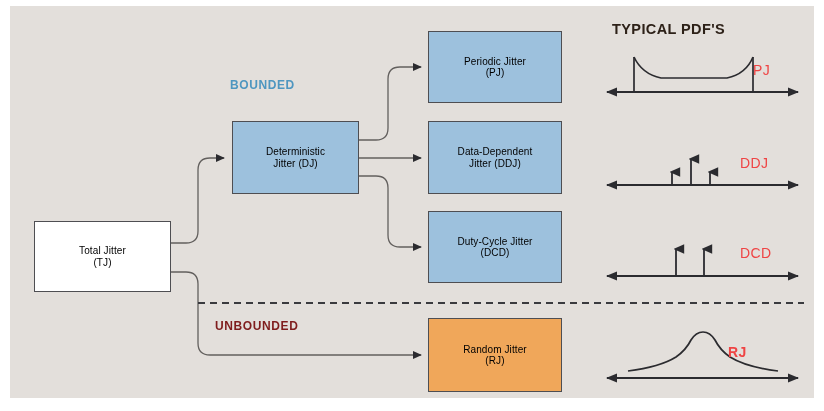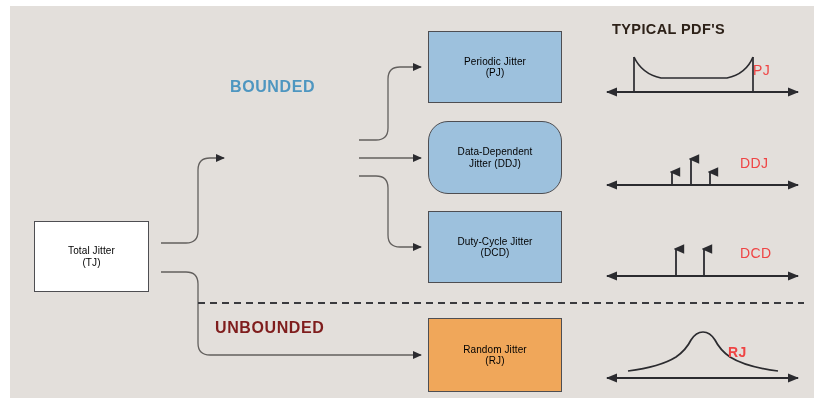--- a/index.html
+++ b/index.html
@@ -20,21 +20,21 @@
     text-align:center;line-height:1.12;
     color:#000000;font-size:10px;
     letter-spacing:.1px;
   }
   .node span{display:block;}
   .node.white{background:#ffffff;}
   .node.blue{background:#9dc1dd;}
   .node.orange{background:#f0a75a;}
 
   .grp-label{
-    position:absolute;font-weight:bold;font-size:16px;
+    position:absolute;font-weight:bold;font-size:12px;
     letter-spacing:.6px;white-space:nowrap;
   }
   .grp-bounded{color:#4e96c0;}
   .grp-unbounded{color:#7f1d1d;}
 
   .pdf-title{
     position:absolute;font-weight:bold;font-size:14.5px;
     color:#2d2118;letter-spacing:.4px;white-space:nowrap;margin-top:13px;
   }
   .pdf-tag{
@@ -111,36 +111,42 @@
   <div class="grp-label grp-bounded" style="left:230px;top:78px;">BOUNDED</div>
   <div class="grp-label grp-unbounded" style="left:215px;top:319px;">UNBOUNDED</div>
 
   <div class="pdf-title" style="left:612px;top:8px;">TYPICAL PDF'S</div>
 
   <div class="pdf-tag" style="left:753px;top:62px;">PJ</div>
   <div class="pdf-tag" style="left:740px;top:155px;">DDJ</div>
   <div class="pdf-tag" style="left:740px;top:245px;">DCD</div>
   <div class="pdf-tag" style="left:728px;top:344px;font-weight:bold;">RJ</div>
 
-  <div class="node white" style="left:34px;top:221px;width:115px;height:71px;">
+  <div class="node white" style="left:34px;top:221px;width:137px;height:71px;">
     <div>
       <span>Total Jitter</span>
       <span>(TJ)</span>
     </div>
   </div>
 
+  <div class="node blue" style="left:232px;top:121px;width:127px;height:73px;">
+    <div>
+      <span>Deterministic</span>
+      <span>Jitter (DJ)</span>
+    </div>
+  </div>
 
   <div class="node blue" style="left:428px;top:31px;width:134px;height:72px;">
     <div>
       <span>Periodic Jitter</span>
       <span>(PJ)</span>
     </div>
   </div>
 
-  <div class="node blue" style="left:428px;top:121px;width:134px;height:73px;border-radius:20px;">
+  <div class="node blue" style="left:428px;top:121px;width:134px;height:73px;">
     <div>
       <span>Data-Dependent</span>
       <span>Jitter (DDJ)</span>
     </div>
   </div>
 
   <div class="node blue" style="left:428px;top:211px;width:134px;height:72px;">
     <div>
       <span>Duty-Cycle Jitter</span>
       <span>(DCD)</span>

